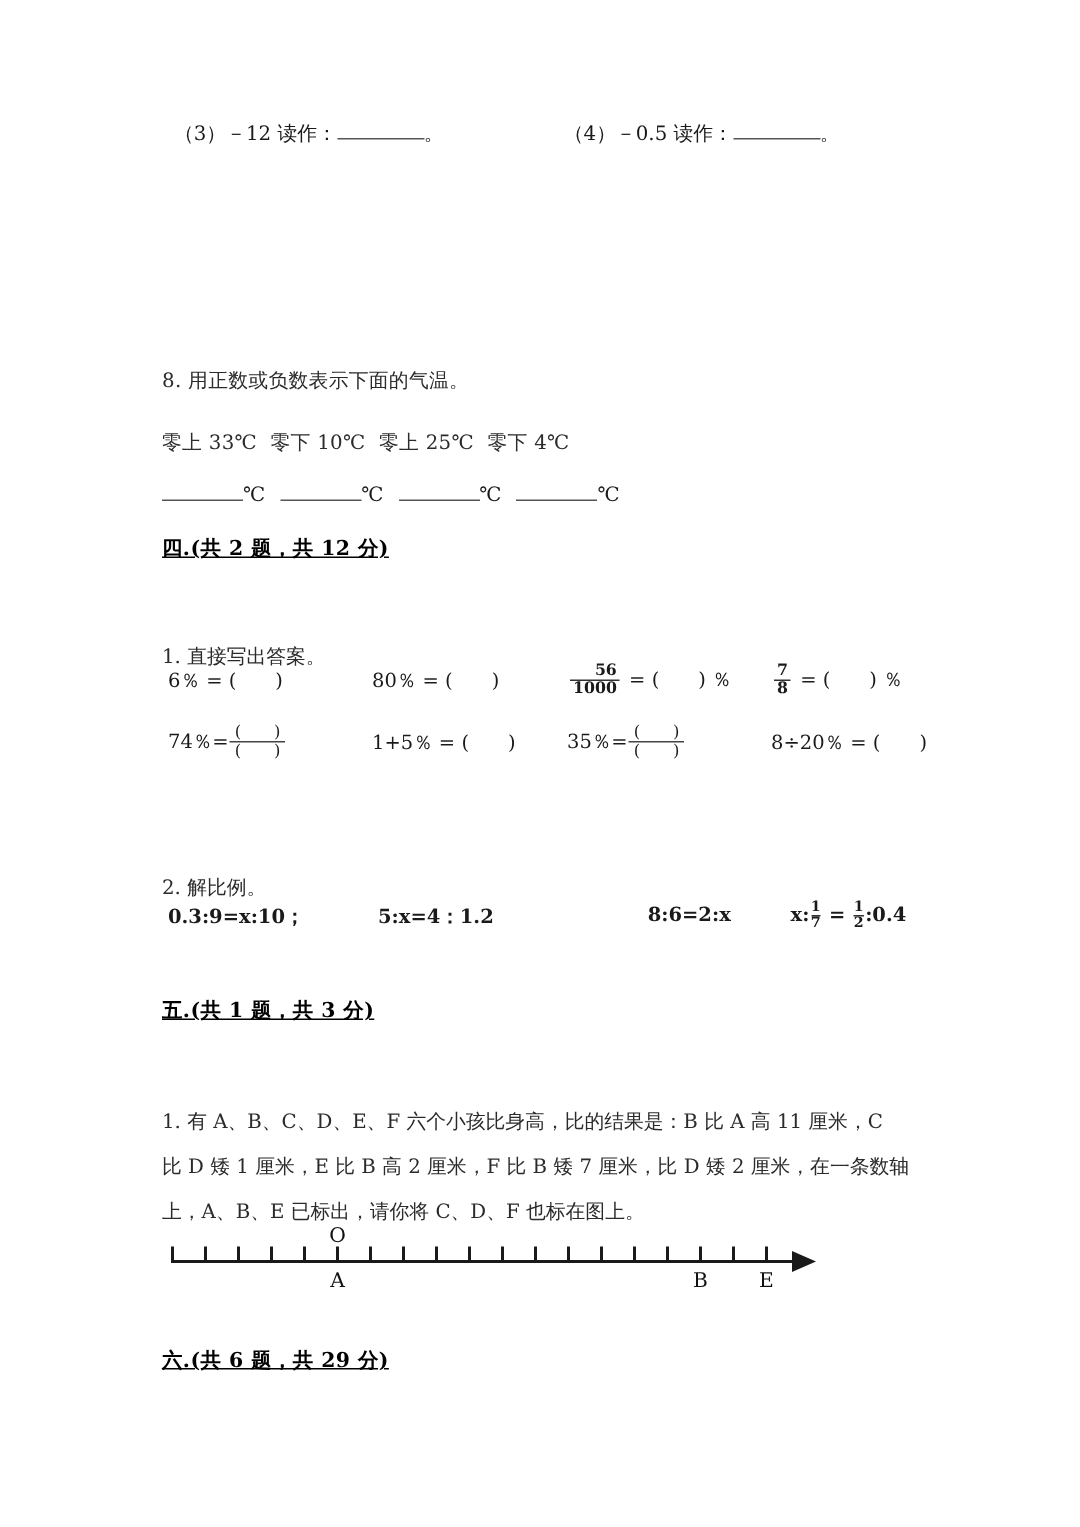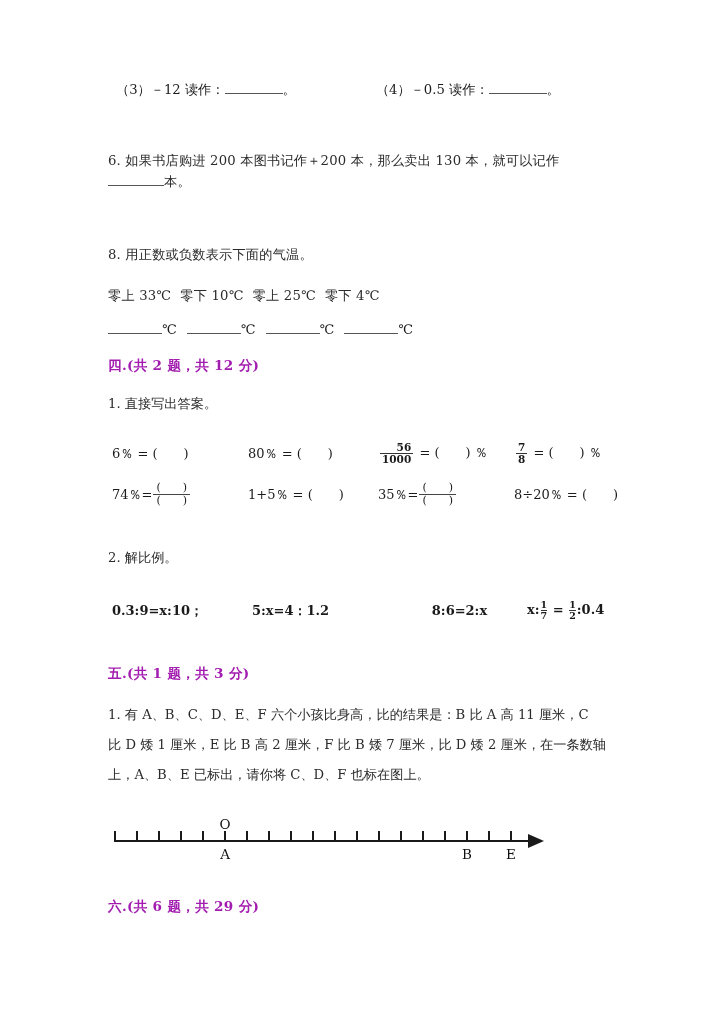--- a/index.html
+++ b/index.html
@@ -62,32 +62,34 @@
 
   .temp-blanks { position: absolute; left: 108px; top: 322px; width: 508px; font-size: 13.2px; }
   .temp-blanks .tb { margin-right: 10px; }
 
   
   .sec-head {
     position: absolute;
     left: 108px;
     font-weight: bold;
     font-size: 13.6px;
-    color: #a21caf;
+    color: #000000;
     letter-spacing: 0.3px;
+    text-decoration: underline;
   }
   #sec4 { top: 357px; }
   #sec5 { top: 665px; }
   #sec6 { top: 898px; }
 
   .sub-q {
     position: absolute;
     left: 108px;
     font-size: 13.2px;
     color: #2b2b2b;
+    margin-top: 34px;
   }
   #sub41 { top: 395px; }
   #sub42 { top: 549px; }
   #sub51 { top: 700px; width: 508px; line-height: 30px; }
 
   
   .math-row {
     position: absolute;
     left: 112px;
     width: 520px;
@@ -204,24 +206,20 @@
 </head>
 <body>
 
 <div class="page">
 
   <div class="row-34">
     <span class="col1"><span>（3）－12 读作：</span><span class="uline u-short"></span><span>。</span></span>
     <span class="col2"><span>（4）－0.5 读作：</span><span class="uline u-short"></span><span>。</span></span>
   </div>
 
-  <div class="q6">
-    <div class="line l1">6. 如果书店购进 200 本图书记作＋200 本，那么卖出 130 本，就可以记作</div>
-    <div class="line l2"><span class="uline u-book"></span><span>本。</span></div>
-  </div>
 
 
   <div class="q8">
     <div class="line">8. 用正数或负数表示下面的气温。</div>
   </div>
 
   <div class="temps-line line">
     <span>零上 33℃</span><span class="gap"></span><span>零下 10℃</span><span class="gap"></span><span>零上 25℃</span><span class="gap"></span><span>零下 4℃</span>
   </div>
 

